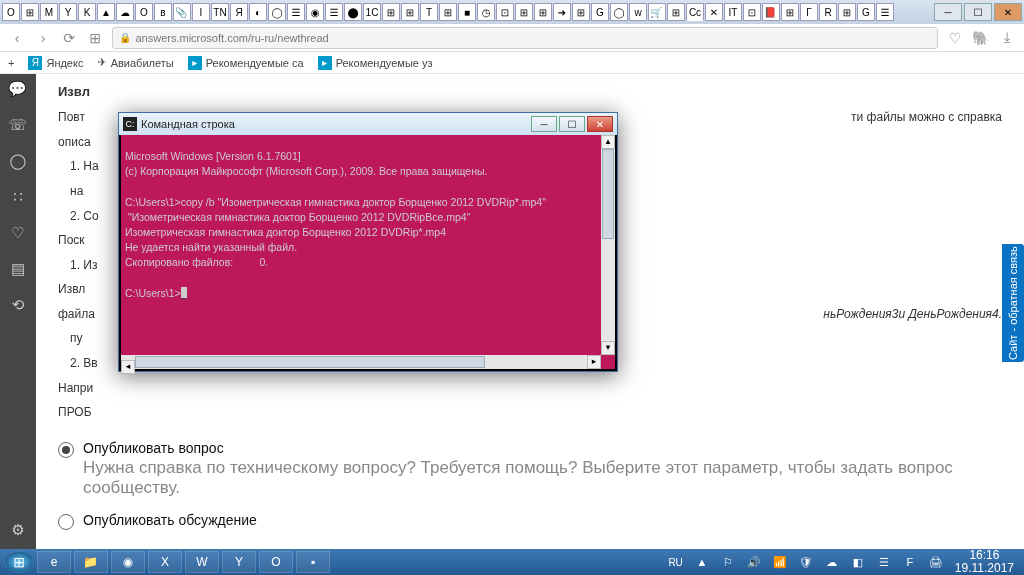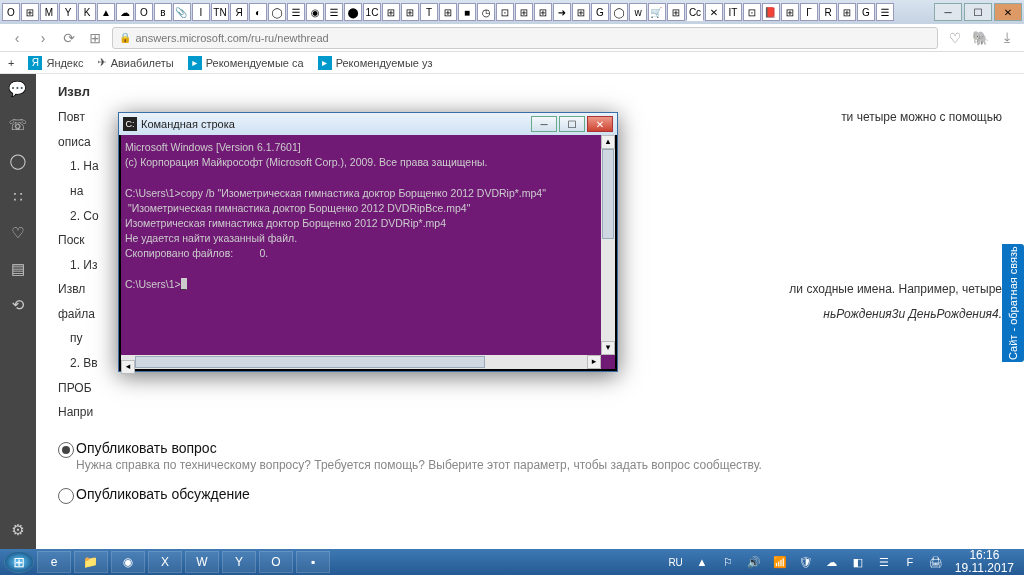--- a/index.html
+++ b/index.html
@@ -29,37 +29,37 @@
 
 
 .main { position:absolute; left:36px; right:0; top:74px; bottom:26px; overflow:hidden; background:#fff; padding:0 22px; }
 .article { font-size:12px; color:#333; line-height:1.55; padding-top:2px; }
 .article p { margin-bottom:6px; }
 .article .hdr { font-weight:bold; font-size:13px; margin:6px 0; }
 .article em { }
 .article .li { margin-left:12px; }
 
 .radiozone { margin-top:18px; }
-.radioitem { display:flex; align-items:flex-start; gap:2px; margin-bottom:14px; }
+.radioitem { display:flex; align-items:flex-start; gap:9px; margin-bottom:14px; }
 .radioitem .rb { width:16px; height:16px; border:1px solid #666; border-radius:50%; margin-top:2px; position:relative; cursor:pointer; flex-shrink:0; }
 .radioitem .rb.on::after { content:""; position:absolute; inset:3px; background:#444; border-radius:50%; }
 .radioitem .lbl { font-size:14px; color:#111; }
-.radioitem .sub { font-size:12px; color:#888; margin-top:2px; }
+.radioitem .sub { font-size:17px; color:#888; margin-top:2px; }
 
 
 .feedback { position:absolute; right:0; top:244px; width:22px; height:118px; background:#0b73c3; color:#fff; font-size:11px; writing-mode:vertical-rl; text-align:center; display:flex; align-items:center; justify-content:center; border-radius:3px 0 0 3px; cursor:pointer; transform:rotate(180deg); }
 
 
 .cmdwin { position:absolute; left:118px; top:112px; width:500px; height:260px; box-shadow:0 4px 22px rgba(0,0,0,.55); border:1px solid #3b6ea5; background:#000; }
 .cmdtitle { height:22px; background:linear-gradient(#eaf3fb,#cfe1f3); display:flex; align-items:center; font-size:11px; padding:0 4px; gap:4px; color:#222; }
 .cmdtitle .ci { width:14px; height:14px; background:#222; color:#fff; font-size:9px; display:flex; align-items:center; justify-content:center; }
 .cmdtitle .btns { margin-left:auto; display:flex; gap:2px; }
 .cmdtitle .btns div { width:26px; height:16px; border:1px solid #6a8; background:linear-gradient(#f4f8fb,#d3e2ef); display:flex; align-items:center; justify-content:center; font-size:10px; }
 .cmdtitle .btns .close { background:linear-gradient(#e98,#c43); border-color:#a33; color:#fff; }
-.cmdbody { position:absolute; top:22px; left:2px; right:2px; bottom:2px; background:#701a75; color:#ccc; font-family:"Consolas","Courier New",monospace; font-size:10.5px; line-height:1.35; padding:5px 4px; white-space:pre; overflow:hidden; }
+.cmdbody { position:absolute; top:22px; left:2px; right:2px; bottom:2px; background:#be185d; color:#ccc; font-family:"Consolas","Courier New",monospace; font-size:10.5px; line-height:1.35; padding:14px 4px; white-space:pre; overflow:hidden; }
 .cmdbody .cursor { background:#ccc; color:#000; }
 .cmdscroll-v { position:absolute; right:2px; top:22px; bottom:16px; width:14px; background:#e6e6e6; }
 .cmdscroll-v .ar { height:14px; background:#f0f0f0; border:1px solid #bbb; font-size:9px; text-align:center; }
 .cmdscroll-v .thumb { position:absolute; left:1px; right:1px; top:14px; height:90px; background:#cfd8e0; border:1px solid #9ab; }
 .cmdscroll-h { position:absolute; left:2px; right:16px; bottom:2px; height:14px; background:#e6e6e6; }
 .cmdscroll-h .ar { width:14px; height:100%; background:#f0f0f0; border:1px solid #bbb; display:inline-block; font-size:9px; text-align:center; }
 .cmdscroll-h .thumb { position:absolute; top:1px; bottom:1px; left:14px; width:350px; background:#cfd8e0; border:1px solid #9ab; }
 
 
 .taskbar { position:absolute; left:0; right:0; bottom:0; height:26px; background:linear-gradient(#3e79b4,#245a93); display:flex; align-items:center; padding:0 4px; gap:3px; font-size:10px; color:#fff; }
@@ -170,33 +170,33 @@
   <div>∷</div>
   <div>♡</div>
   <div>▤</div>
   <div>⟲</div>
   <div class="bottom">⚙</div>
 </div>
 
 <div class="main">
   <div class="article">
     <p class="hdr">Извл</p>
-    <p><span>Повт</span> <span style="float:right">ти четыре можно с помощью</span></p>
+    <p><span>Повт</span> <span style="float:right">ти файлы можно с справка</span></p>
     <p>описа</p>
     <p class="li"><span>1. На</span> </p>
     <p class="li">на</p>
     <p class="li">2. Со</p>
     <p>Поск</p>
     <p class="li">1. Из</p>
-    <p><span>Извл</span> <span style="float:right">ли сходные имена. Например, четыре</span></p>
+    <p><span>Извл</span> </p>
     <p><span>файла</span> <span style="float:right"><em>ньРождения3и ДеньРождения4.</em></span></p>
     <p class="li">пу</p>
     <p class="li">2. Вв</p>
+    <p>Напри</p>
     <p>ПРОБ</p>
-    <p>Напри</p>
   </div>
 
   <div class="radiozone">
     <div class="radioitem">
       <div class="rb on"></div>
       <div>
         <div class="lbl">Опубликовать вопрос</div>
         <div class="sub">Нужна справка по техническому вопросу? Требуется помощь? Выберите этот параметр, чтобы задать вопрос сообществу.</div>
       </div>
     </div>

